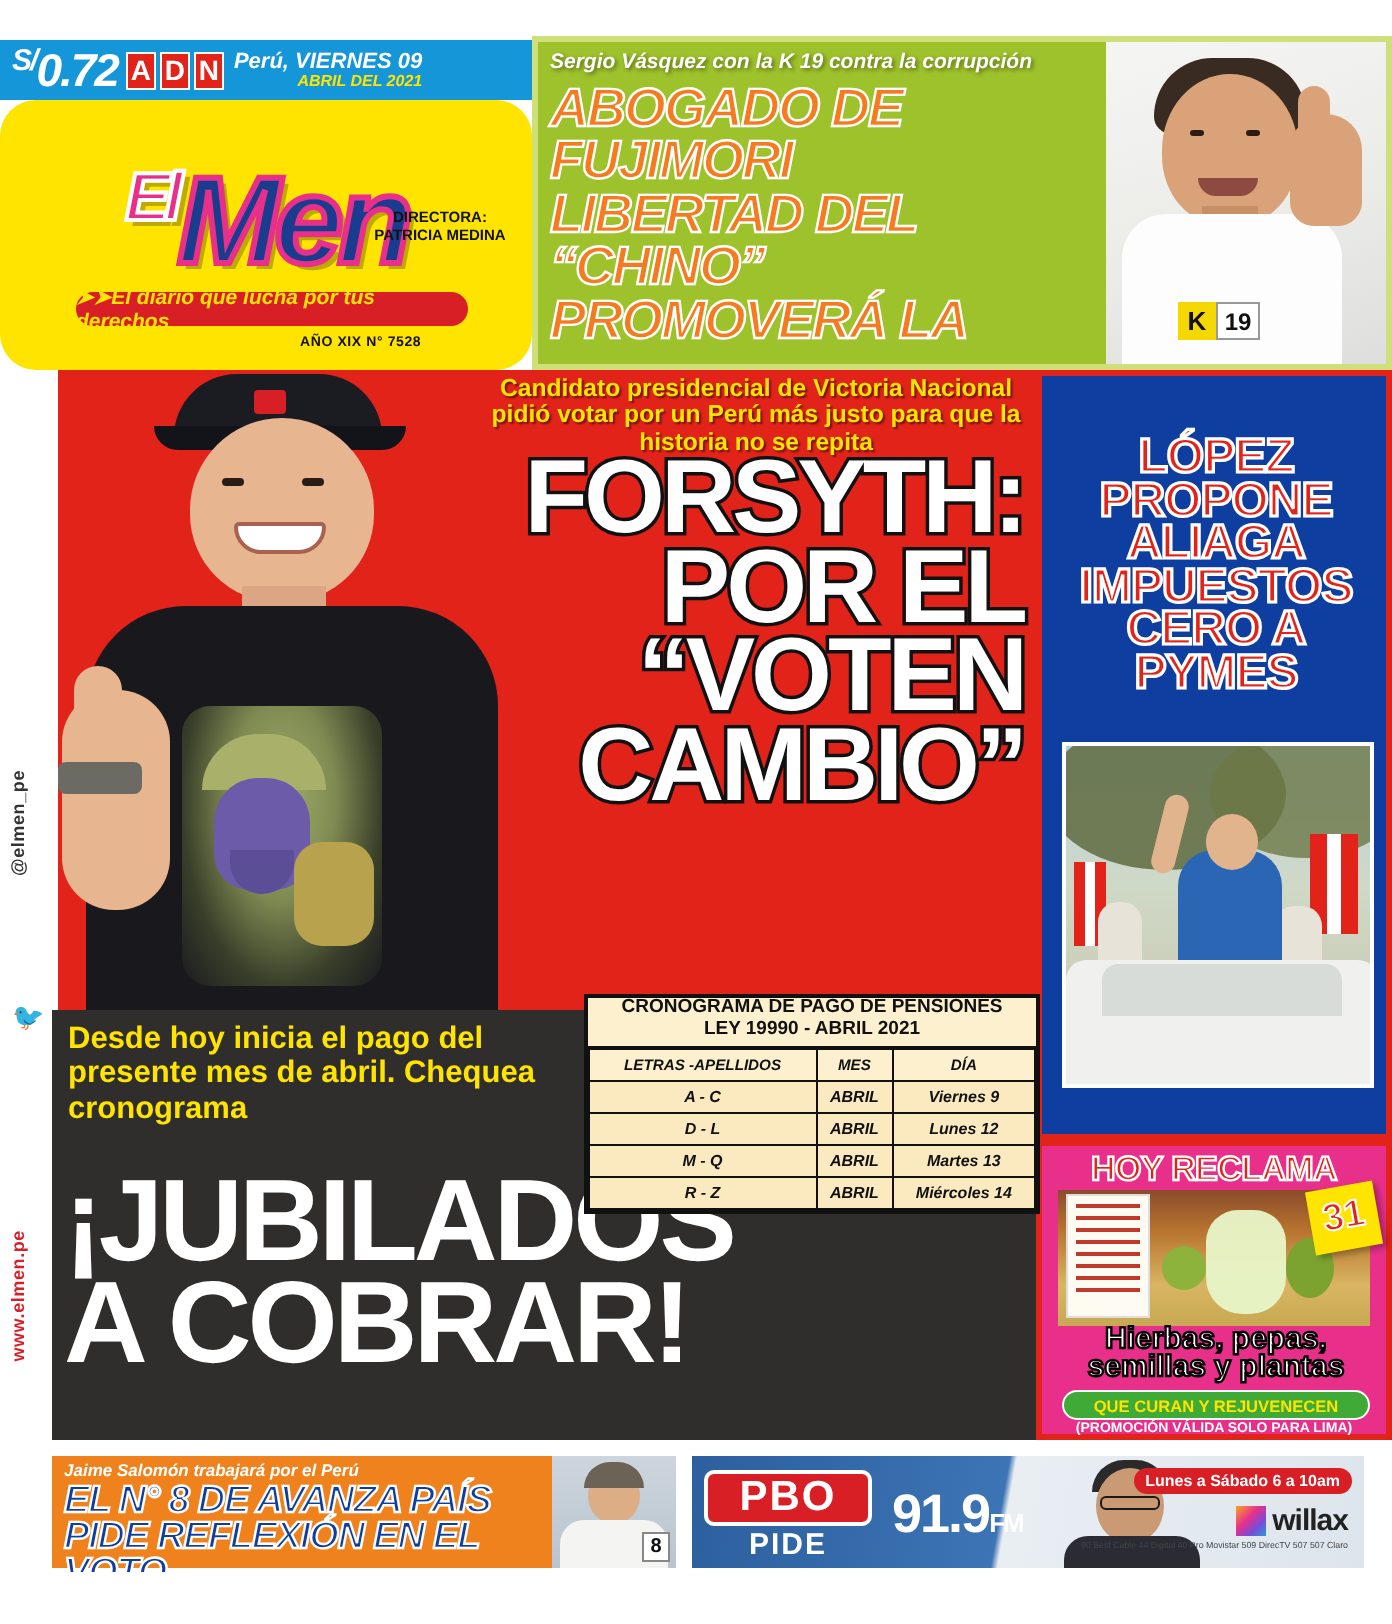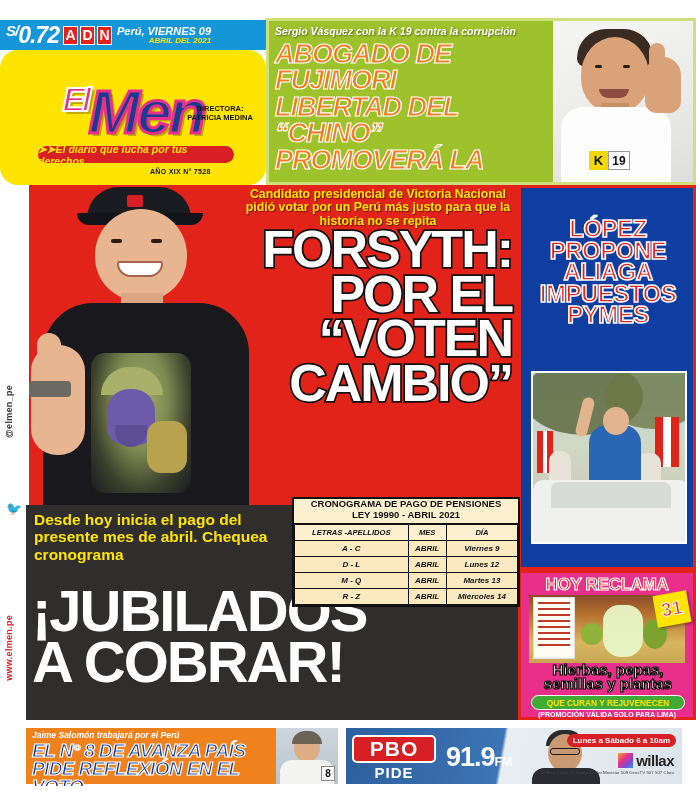--- a/index.html
+++ b/index.html
@@ -302,20 +302,21 @@
       <span>CAMBIO”</span>
     </div>
   </div>
 
   <div class="bluebox">
     <div class="bluehead">
       <span>LÓPEZ</span>
       <span>PROPONE</span>
       <span>ALIAGA</span>
       <span>IMPUESTOS</span>
+      <span>CERO A</span>
       <span>PYMES</span>
     </div>
     <div class="bluephoto">
       <div class="bp-tree"></div>
       <div class="bp-tree2"></div>
       <div class="bp-flag"></div>
       <div class="bp-flag2"></div>
       <div class="bp-p1"></div>
       <div class="bp-p2"></div>
       <div class="bp-arm"></div>

